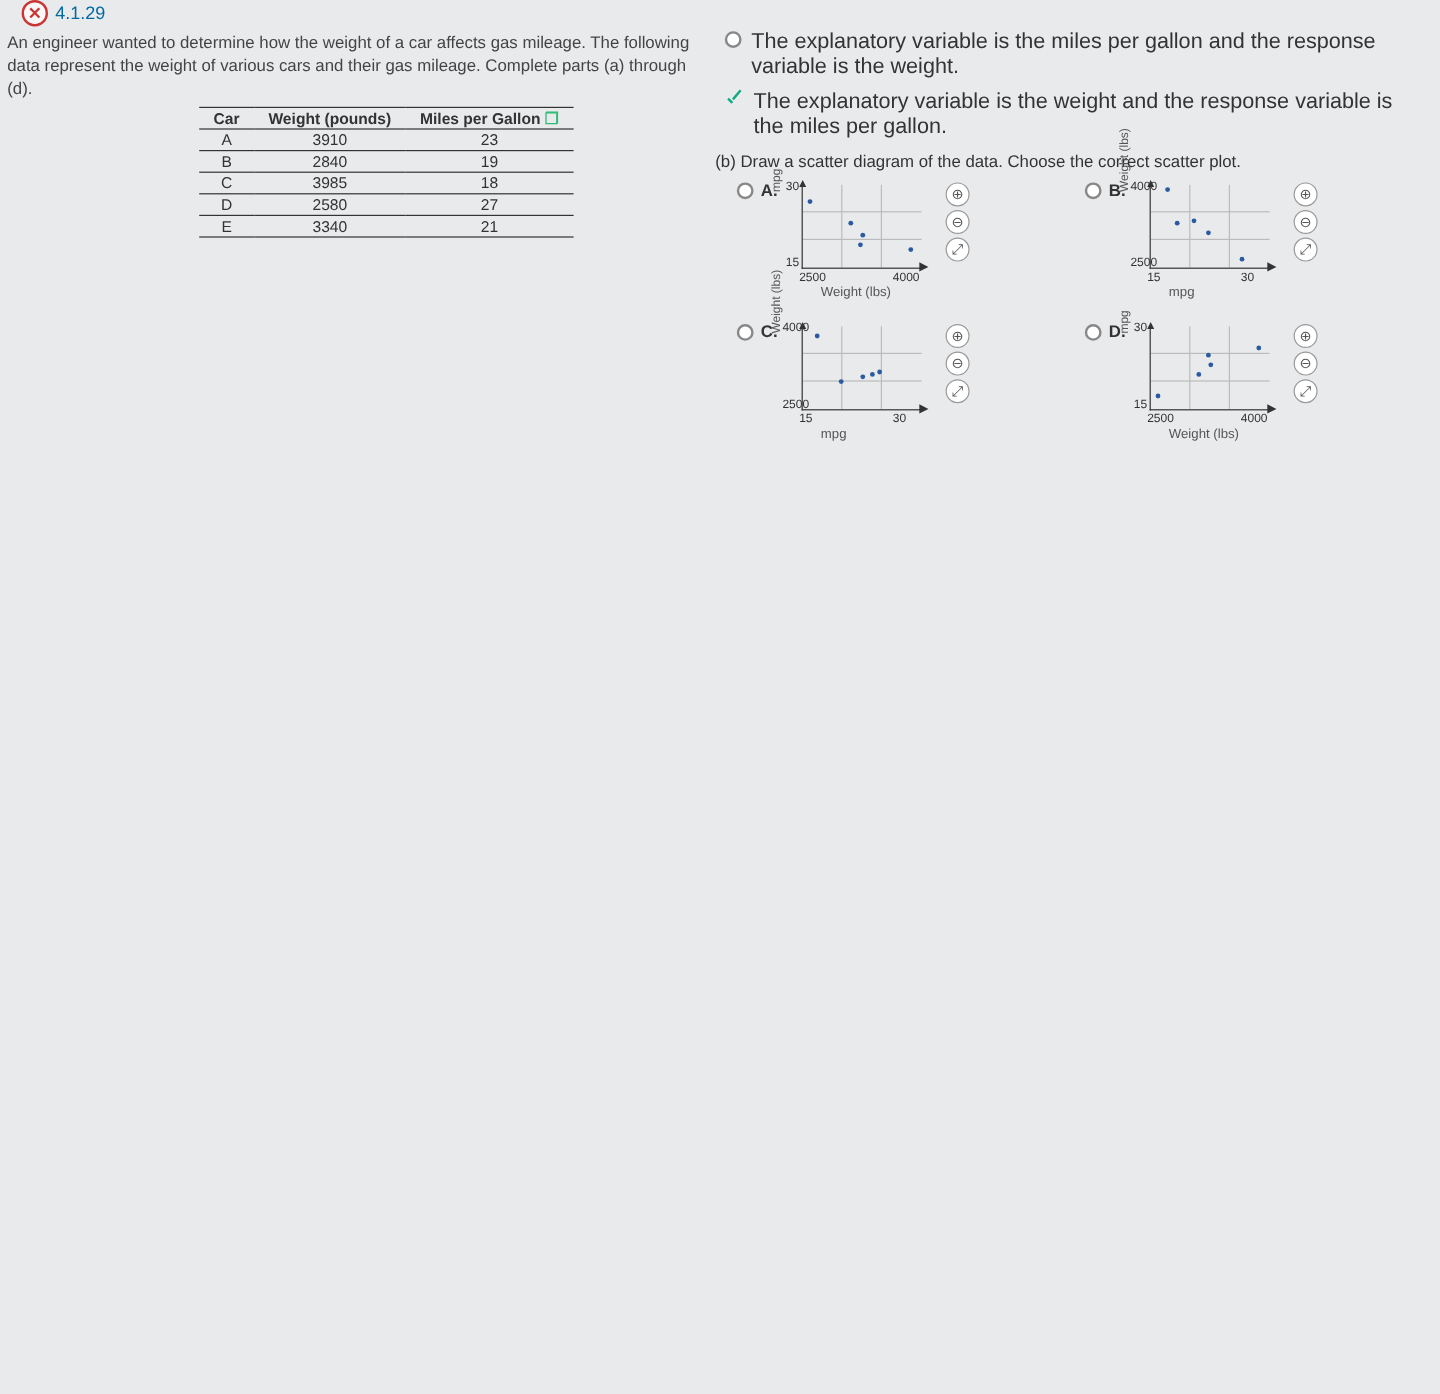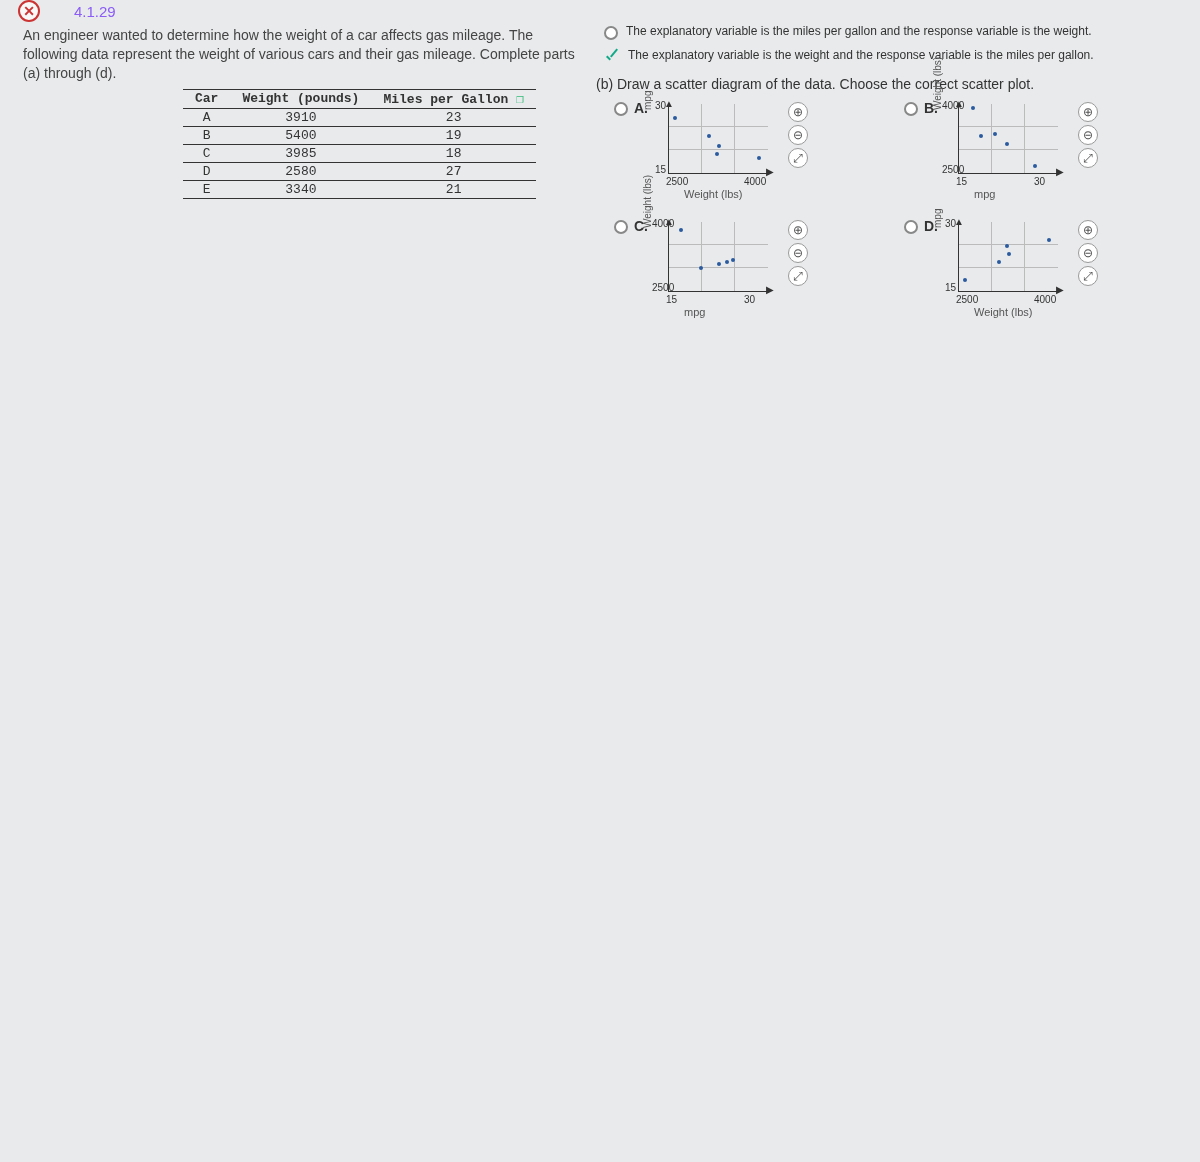--- a/index.html
+++ b/index.html
@@ -14,30 +14,29 @@
   .header-num {
     position:absolute; top:0; left:18px;
     display:flex; align-items:center; gap:6px;
   }
   .red-x {
     width:22px; height:22px; border:2px solid #c33; border-radius:50%;
     display:flex; align-items:center; justify-content:center;
     color:#c33; font-weight:bold; font-size:14px; line-height:1;
     background:#f8f8f8;
   }
-  .qnum { color:#8b5cf6; font-size:15px;margin-left:28px; }
+  .qnum { color:#0369a1; font-size:15px; }
   .content { position:absolute; top:20px; left:0; right:0; display:flex; }
-  .left-col { width:590px; padding:6px 6px 6px 23px; }
+  .left-col { width:590px; padding:6px 6px 6px 6px; }
   .right-col { width:600px; padding:0 6px; }
   .prompt { font-size:14px; color:#444; line-height:1.35; }
   .data-table {
     margin:6px auto 10px 160px;
     border-collapse:collapse;
     font-size:13px;
-    font-family:Liberation Mono, monospace;
   }
   .data-table th, .data-table td {
     border-top:1px solid #333; border-bottom:1px solid #333;
     padding:1px 12px; text-align:center;
   }
   .data-table th { font-weight:bold; }
   .copy-icon { color:#3b7; cursor:pointer; }
   .link-line { color:#444; font-size:13px; display:flex; align-items:center; gap:6px; margin-top:6px; }
   .grid-icon {
     width:16px; height:16px; background:#3b72b5; display:inline-block;
@@ -45,21 +44,21 @@
   }
   .grid-icon::before {
     content:""; position:absolute; inset:2px;
     background:
       linear-gradient(#fff,#fff) 0 33%/100% 1px no-repeat,
       linear-gradient(#fff,#fff) 0 66%/100% 1px no-repeat,
       linear-gradient(#fff,#fff) 33% 0/1px 100% no-repeat,
       linear-gradient(#fff,#fff) 66% 0/1px 100% no-repeat;
   }
   .part { font-size:14px; color:#333; margin-bottom:6px; }
-  .choice-row { display:flex; align-items:flex-start; gap:8px; margin:4px 0 8px 8px; font-size:12px; }
+  .choice-row { display:flex; align-items:flex-start; gap:8px; margin:4px 0 8px 8px; font-size:18px; }
   .radio {
     width:14px; height:14px; border:2px solid #888; border-radius:50%;
     flex:none; margin-top:2px; background:#fff;
   }
   .check {
     width:16px; height:16px; flex:none; margin-top:2px;
     position:relative;
   }
   .check::after {
     content:""; position:absolute; left:2px; top:7px;
@@ -132,21 +131,21 @@
             <span class="copy-icon">❐</span>
           </th>
         </tr>
         <tr>
               <td>A</td>
               <td>3910</td>
               <td>23</td>
             </tr>
         <tr>
               <td>B</td>
-              <td>5400</td>
+              <td>2840</td>
               <td>19</td>
             </tr>
         <tr>
               <td>C</td>
               <td>3985</td>
               <td>18</td>
             </tr>
         <tr>
               <td>D</td>
               <td>2580</td>

